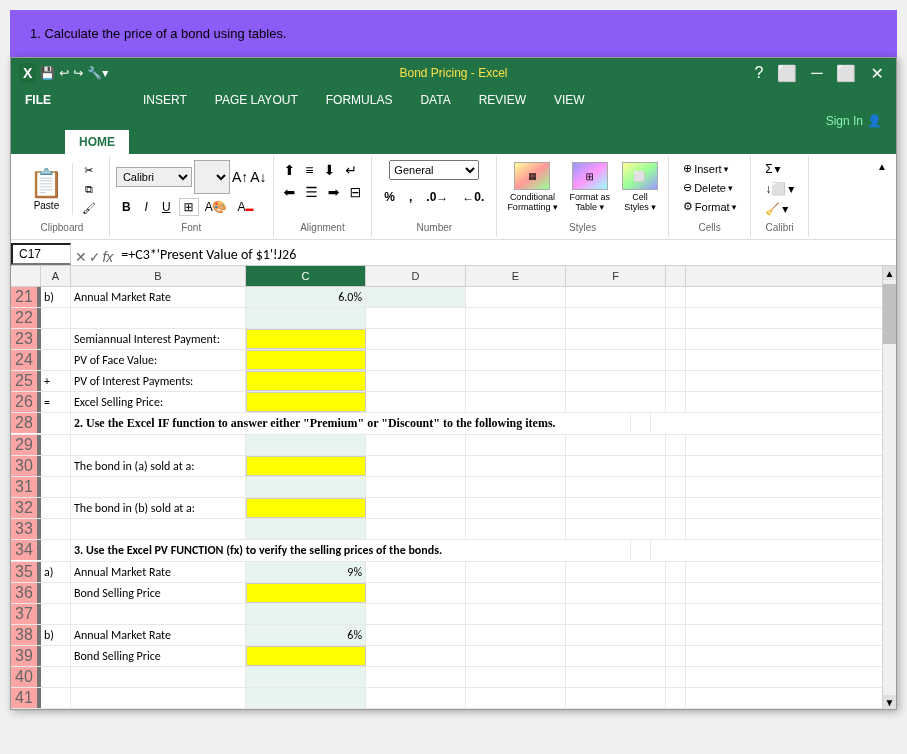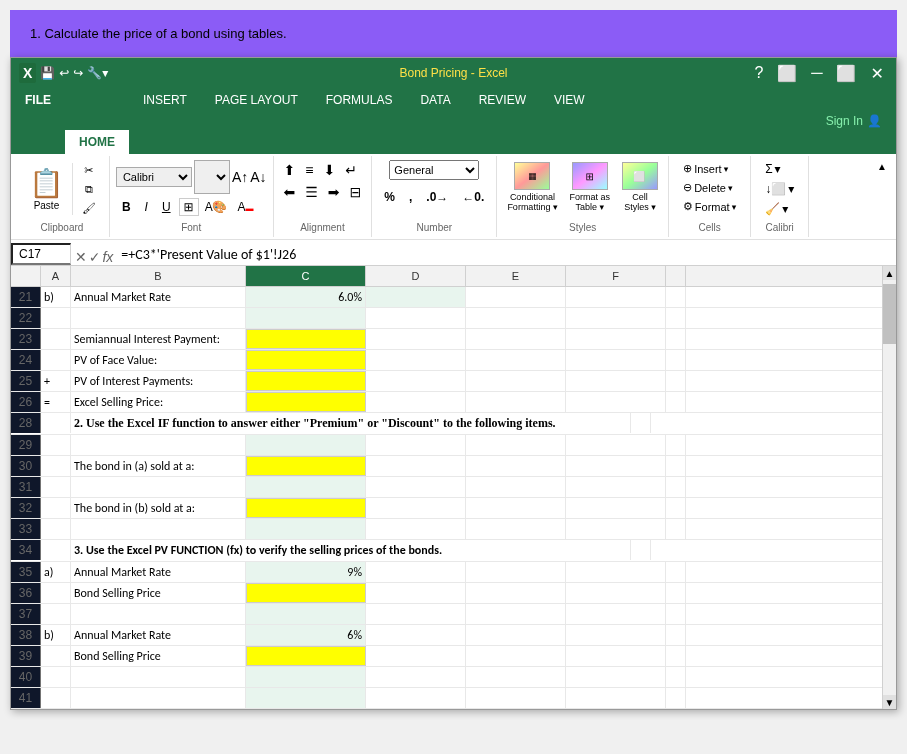--- a/index.html
+++ b/index.html
@@ -95,23 +95,23 @@
       border-right: 1px solid #d0d0d0;
       height: 20px;
       display: flex; align-items: center; justify-content: center;
       font-size: 11px; color: #333; font-weight: normal;
     }
     .col-header.selected { background: #217346; color: white; }
 
     
     .grid-row { display: flex; border-bottom: 1px solid #e8e8e8; }
     .row-num {
-      width: 30px; min-width: 30px; border-right: 1px solid #737373;
+      width: 30px; min-width: 30px; border-right: 4px solid #737373;
       height: 20px; display: flex; align-items: center; justify-content: center;
-      font-size: 12px; color: #666; background: #0f172a;
+      font-size: 16px; color: #666; background: #fca5a5;
     }
     .cell {
       border-right: 1px solid #e8e8e8;
       height: 20px;
       display: flex; align-items: center;
       font-size: 12px;
       padding: 0 3px;
       font-family: Calibri, Arial;
       overflow: hidden;
     }

